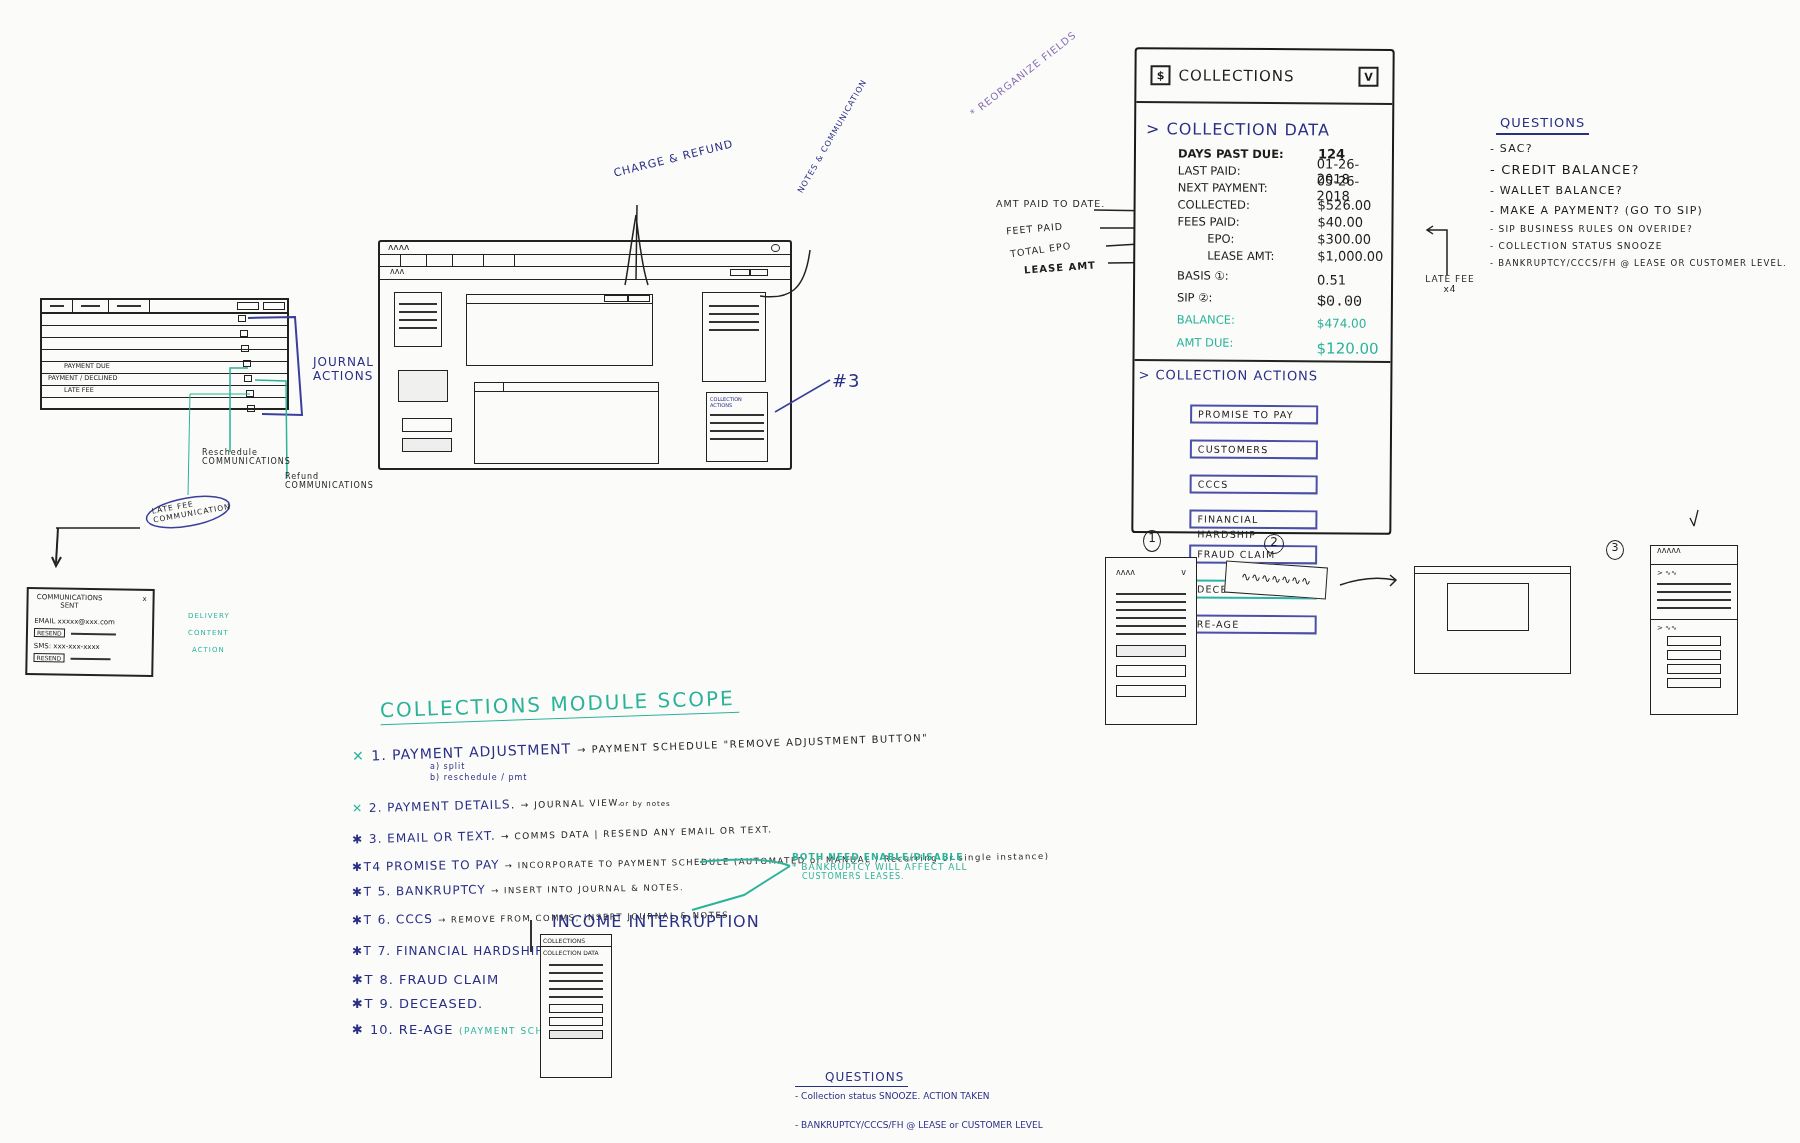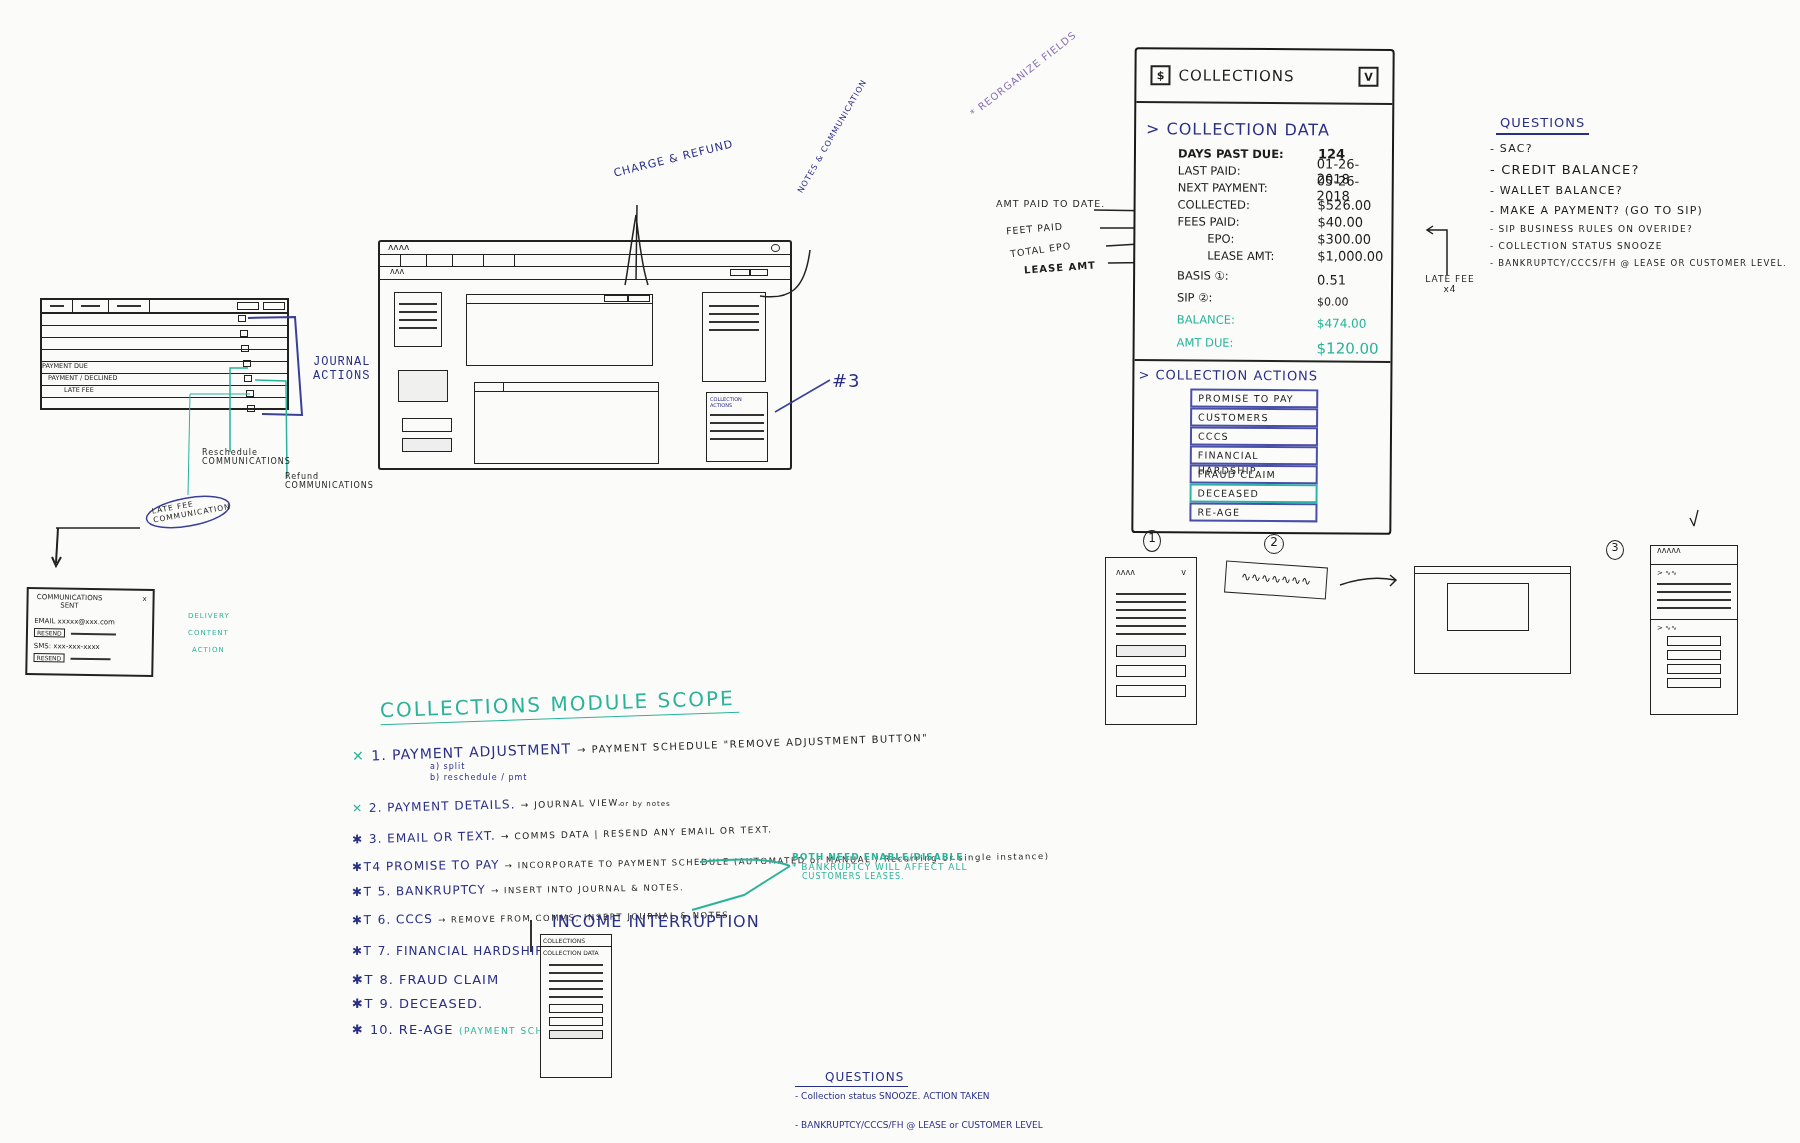--- a/index.html
+++ b/index.html
@@ -20,21 +20,21 @@
   #collections-panel{left:1133px;top:48px;width:256px;height:482px;border:2.5px solid #1a1a1a;border-radius:4px;transform:rotate(0.4deg);}
   #collections-panel .hdr{height:52px;border-bottom:2px solid #222;display:flex;align-items:center;padding:0 14px;font-size:15px;}
   .dollar-box{display:inline-flex;align-items:center;justify-content:center;width:16px;height:16px;border:2px solid #222;font-size:11px;margin-right:8px;font-weight:bold;}
   .v-box{margin-left:auto;width:16px;height:16px;border:2px solid #222;font-size:11px;display:flex;align-items:center;justify-content:center;font-weight:bold;}
   .sec-title{font-size:16px;padding:16px 10px 6px 10px;}
   .data-row{display:flex;font-size:11.5px;height:17px;align-items:center;}
   .data-row .lbl{width:140px;padding-left:42px;}
   .data-row .val{font-size:13px;}
   .data-row.indent .lbl{padding-left:72px;width:110px;}
   .actions-sec{position:absolute;left:0;right:0;top:310px;border-top:2px solid #222;}
-  .action-btn{margin:0 0 0 56px;width:118px;height:15px;border:2px solid #4a4fa8;border-radius:0;font-size:9.5px;padding-left:6px;line-height:15px;letter-spacing:1.2px;}
+  .action-btn{margin:16px 0 0 56px;width:118px;height:15px;border:2px solid #4a4fa8;border-radius:0;font-size:9.5px;padding-left:6px;line-height:15px;letter-spacing:1.2px;}
   .action-btn.teal{border-color:#2bb3a8;}
 
   .scope-item{position:absolute;font-size:14px;letter-spacing:1.5px;}
   .note{position:absolute;font-size:11px;letter-spacing:1px;}
   .q-item{font-size:11px;letter-spacing:1.2px;margin:7px 0;}
 </style>
 </head>
 <body>
 
 <div class="box" style="left:40px;top:298px;width:245px;height:108px;">
@@ -49,21 +49,21 @@
         <span class="dash" style="margin:5px 8px;"></span>
       </div>
     <div style="flex:1"></div>
     <div style="width:20px;height:6px;border:1px solid #222;margin:2px;"></div>
     <div style="width:20px;height:6px;border:1px solid #222;margin:2px;"></div>
   </div>
   <div style="height:11px;border-bottom:1.5px solid #222;"></div>
   <div style="height:11px;border-bottom:1.5px solid #222;"></div>
   <div style="height:11px;border-bottom:1.5px solid #222;"></div>
   <div style="height:11px;border-bottom:1.5px solid #222;"></div>
-  <div style="height:11px;border-bottom:1.5px solid #222;font-size:6.5px;">PAYMENT DUE</div>
+  <div style="height:11px;border-bottom:1.5px solid #222;font-size:6.5px;padding-left:22px;">PAYMENT DUE</div>
   <div style="height:11px;border-bottom:1.5px solid #222;font-size:6.5px;padding-left:6px;">PAYMENT / DECLINED</div>
   <div style="height:11px;border-bottom:1.5px solid #222;font-size:6.5px;padding-left:22px;">LATE FEE</div>
 </div>
 <div class="abs" style="left:238px;top:315px;">
   <div style="width:6px;height:5px;border:1px solid #222;margin-bottom:8px;"></div>
   <div style="width:6px;height:5px;border:1px solid #222;margin-bottom:8px;margin-left:2px;"></div>
   <div style="width:6px;height:5px;border:1px solid #222;margin-bottom:8px;margin-left:3px;"></div>
   <div style="width:6px;height:5px;border:1px solid #222;margin-bottom:8px;margin-left:5px;"></div>
   <div style="width:6px;height:5px;border:1px solid #222;margin-bottom:8px;margin-left:6px;"></div>
   <div style="width:6px;height:5px;border:1px solid #222;margin-bottom:8px;margin-left:8px;"></div>
@@ -72,21 +72,21 @@
 <svg width="1" height="1" style="left:0;top:0;">
   <path d="M248 318 L295 317 L302 415 L262 414" stroke="#3a3f9a" stroke-width="2" fill="none"></path>
   <path d="M248 368 L230 368 L230 452" stroke="#2bb39a" stroke-width="1.5" fill="none"></path>
   <path d="M255 380 L286 381 L287 478" stroke="#2bb39a" stroke-width="1.5" fill="none"></path>
   <path d="M250 394 L190 394 L188 495" stroke="#2bb39a" stroke-width="1" fill="none"></path>
   <path d="M58 528 L56 563" stroke="#222" stroke-width="2" fill="none"></path>
   <path d="M52 557 L56 566 L61 557" stroke="#222" stroke-width="2" fill="none"></path>
   <path d="M56 528 L140 528" stroke="#222" stroke-width="1.5" fill="none"></path>
   <ellipse cx="188" cy="512" rx="42" ry="14" stroke="#3a3f9a" stroke-width="1.5" fill="none" transform="rotate(-10 188 512)"></ellipse>
 </svg>
-<div class="note ink-blue" style="left:313px;top:355px;width:60px;font-size:12px;font-family:Liberation Mono, monospace;">JOURNAL ACTIONS</div>
+<div class="note ink-blue" style="left:313px;top:355px;width:60px;font-size:12px;">JOURNAL ACTIONS</div>
 <div class="note ink-black" style="left:202px;top:448px;width:80px;font-size:8px;">Reschedule COMMUNICATIONS</div>
 <div class="note ink-black" style="left:285px;top:472px;width:90px;font-size:8px;">Refund COMMUNICATIONS</div>
 <div class="note ink-black" style="left:152px;top:500px;width:76px;font-size:7.5px;transform:rotate(-10deg);">LATE FEE COMMUNICATION</div>
 
 <div class="box" style="left:26px;top:588px;width:128px;height:88px;transform:rotate(1deg);font-size:7px;padding:4px 6px;box-sizing:border-box;">
   <div style="display:flex;">
     <div style="width:70px;text-align:center;">COMMUNICATIONS SENT</div>
     <div style="margin-left:auto;">x</div>
   </div>
   <div style="margin-top:8px;">
@@ -220,21 +220,21 @@
   <div class="data-row indent">
       <span class="lbl">LEASE AMT:</span>
       <span class="val">$1,000.00</span>
     </div>
   <div class="data-row" style="height:23px;">
       <span class="lbl">BASIS ①:</span>
       <span class="val" style="padding-top:8px;">0.51</span>
     </div>
   <div class="data-row" style="height:22px;">
       <span class="lbl">SIP ②:</span>
-      <span class="val" style="font-size:11px;padding-top:6px;">$0.00</span>
+      <span class="val" style="font-size:15px;padding-top:6px;font-family:Liberation Mono, monospace;">$0.00</span>
     </div>
   <div class="data-row ink-teal" style="height:22px;">
       <span class="lbl">BALANCE:</span>
       <span class="val" style="font-size:12px;padding-top:6px;">$474.00</span>
     </div>
   <div class="data-row ink-teal" style="height:24px;">
       <span class="lbl">AMT DUE:</span>
       <span class="val" style="font-size:15px;padding-top:10px;">$120.00</span>
     </div>
 

